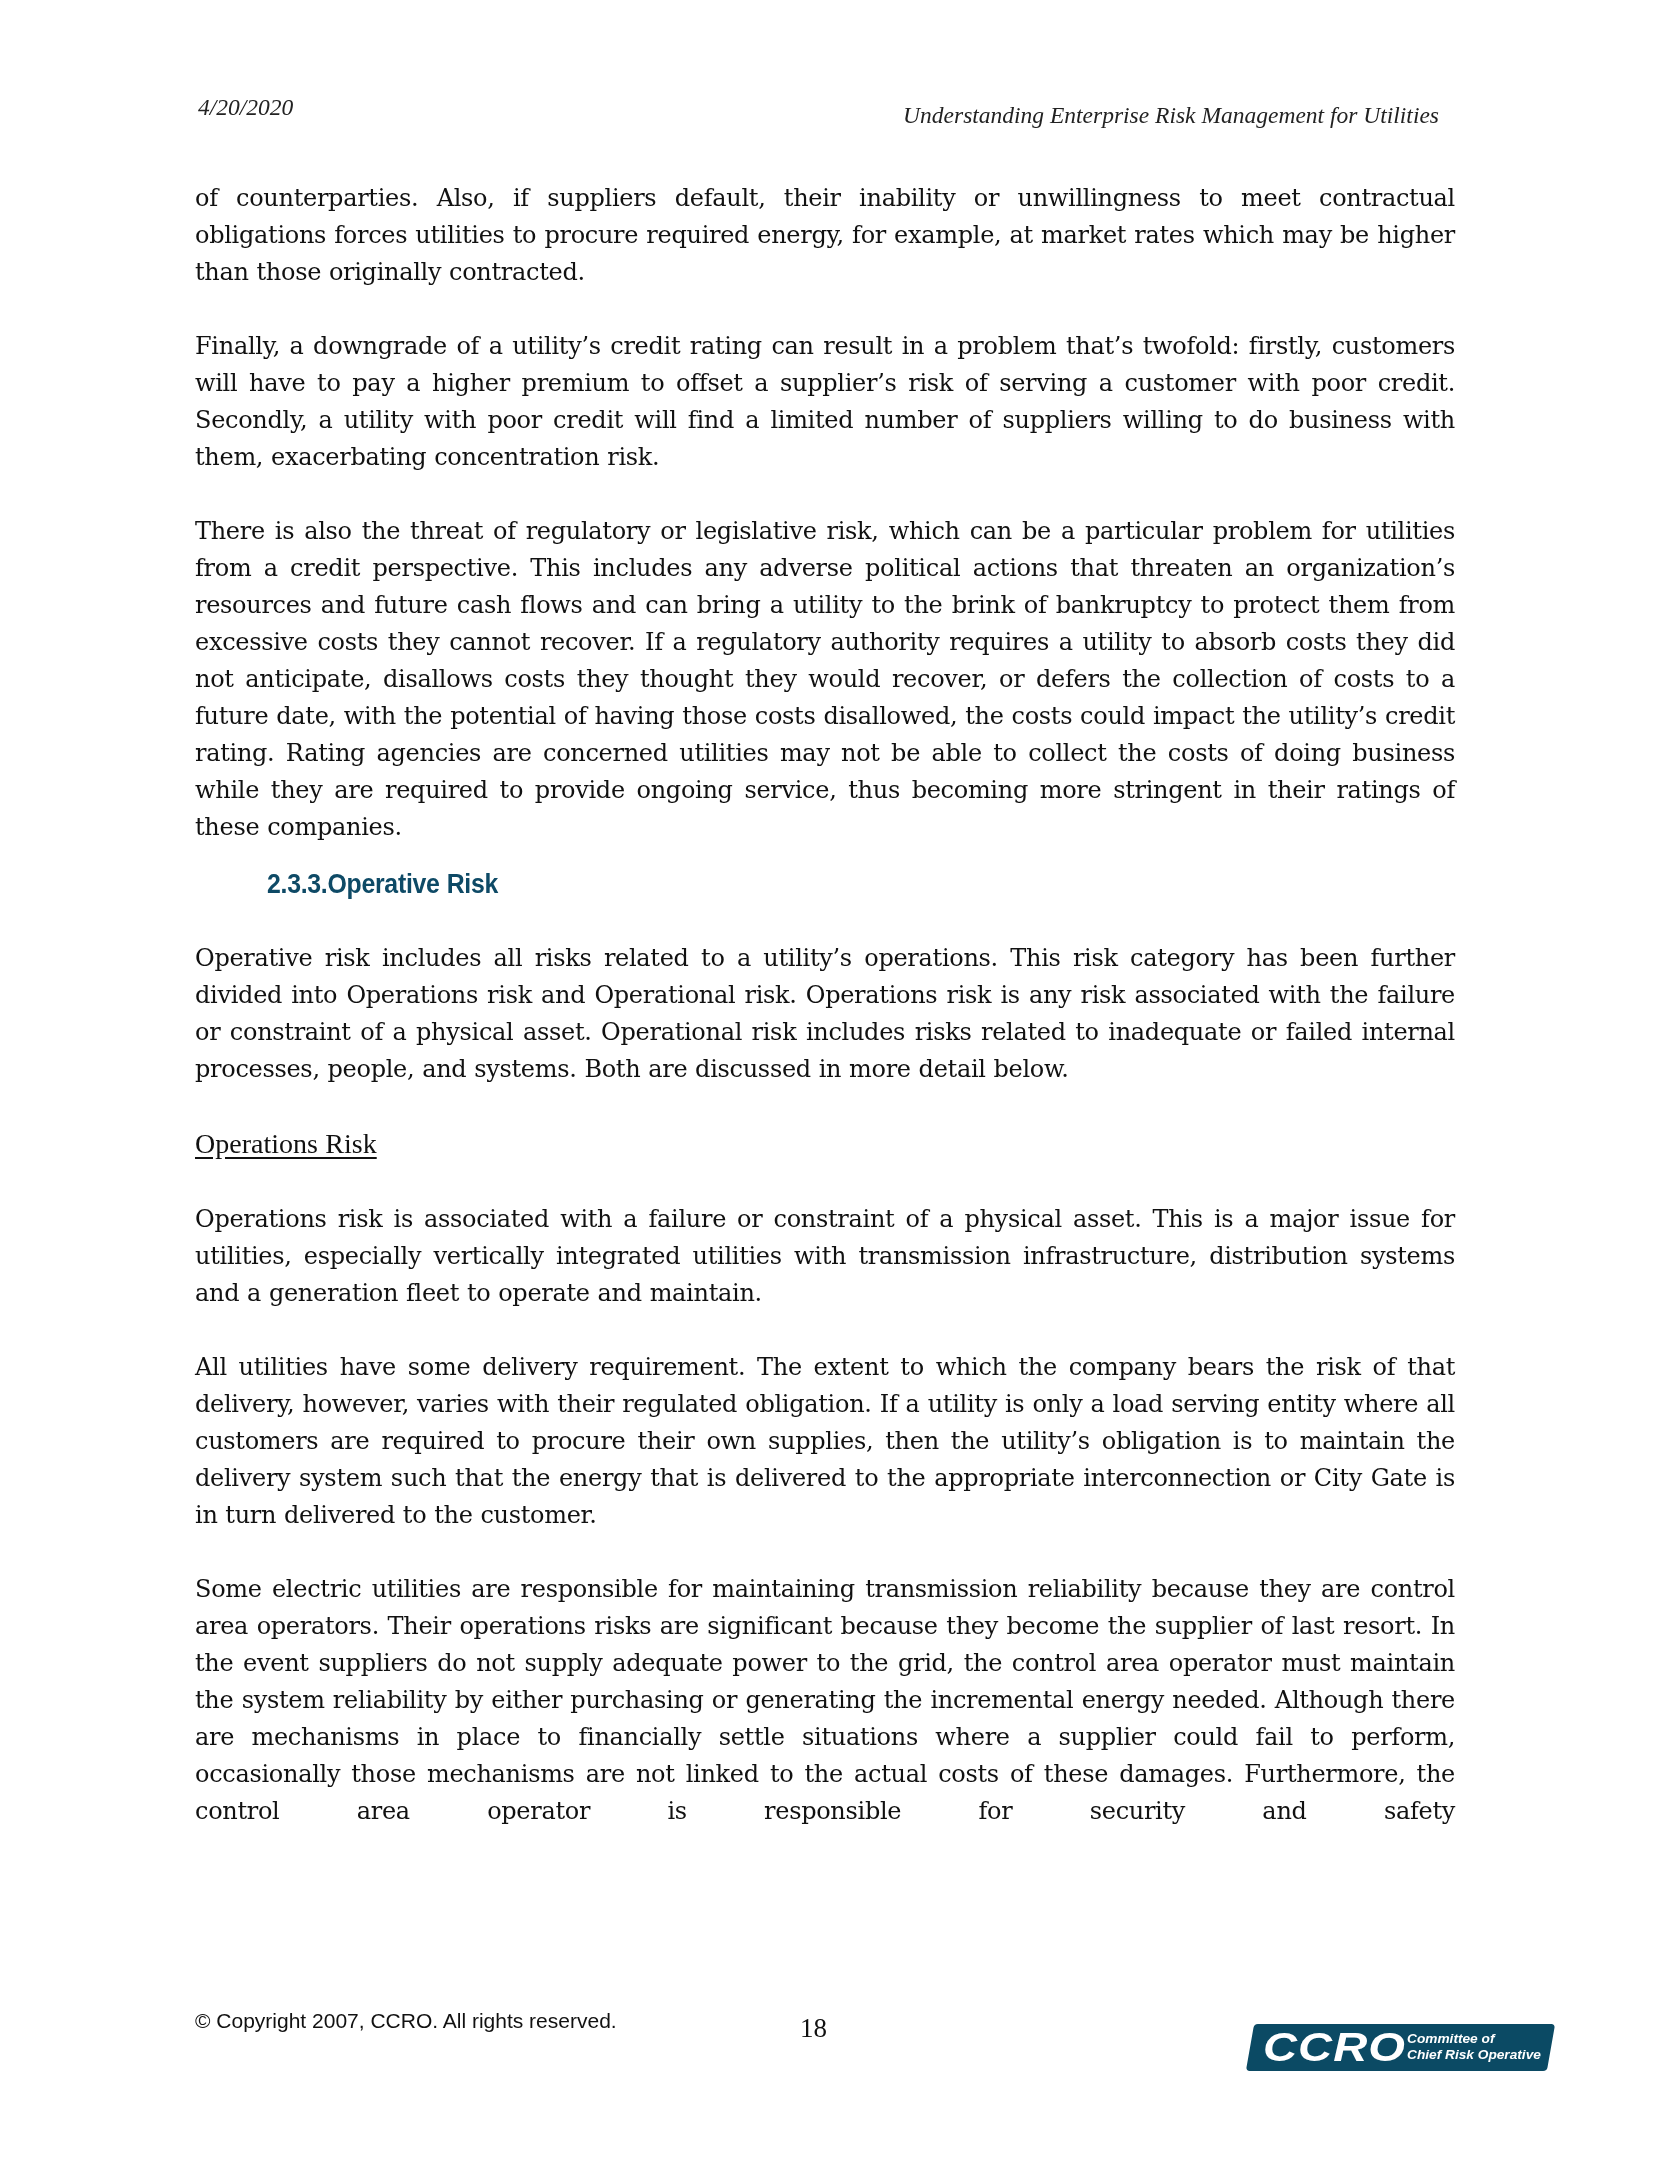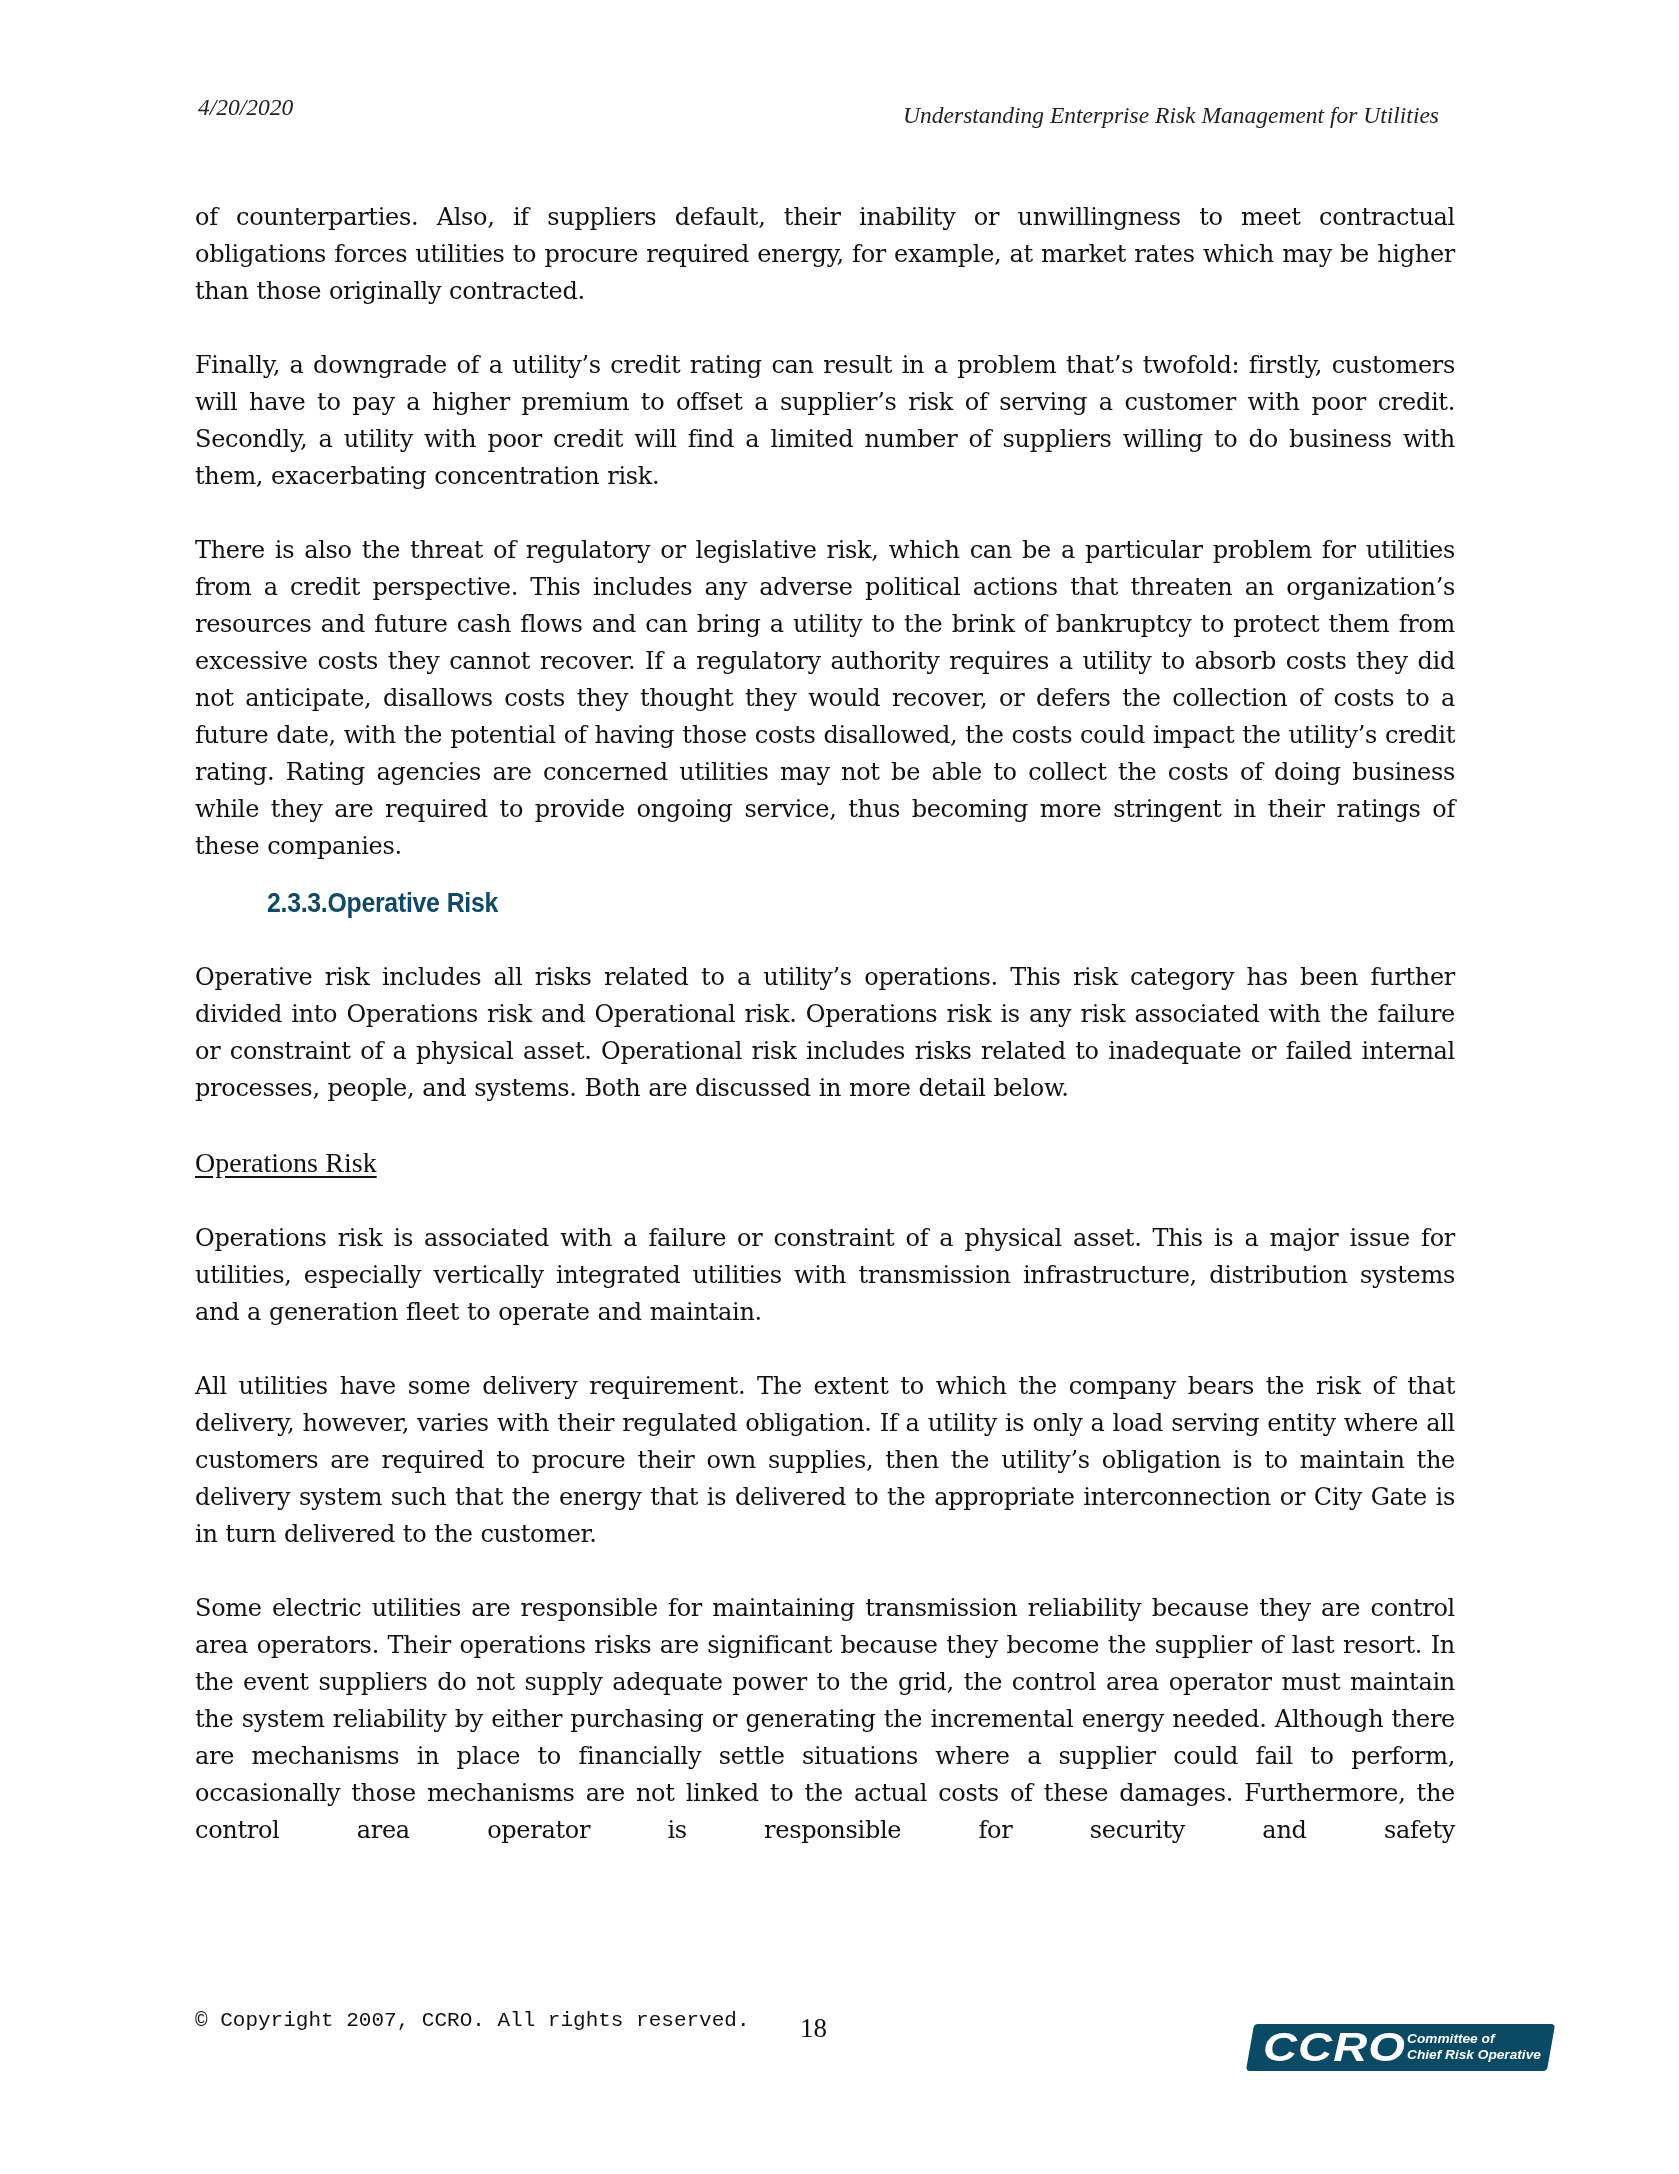--- a/index.html
+++ b/index.html
@@ -1,29 +1,29 @@
 <!DOCTYPE html>
 <html style="font-size:15px"><head>
 <meta charset="utf-8">
 <style>
   html, body { margin:0; padding:0; background:#ffffff; }
   body { width:1680px; height:2174px; position:relative; overflow:hidden; color:#111; }
   .page-header { position:absolute; top:94px; left:198px; width:1241px; height:38px;
     font-family:"Liberation Serif", serif; font-style:italic; font-size:23.5px; color:#222; }
   .page-header .date { position:absolute; left:0; top:0; }
   .page-header .title { position:absolute; right:0; top:0;margin-top:8px; }
-  .body-text { position:absolute; left:195px; top:199px; width:1260px;
+  .body-text { position:absolute; left:195px; top:180px; width:1260px;
     font-family:"DejaVu Serif", serif; font-size:24px; line-height:37px; color:#111; }
   .body-text p { margin:0 0 37px 0; text-align:justify; letter-spacing:-0.3px; word-spacing:0.5px; }
   .section-heading { margin:0 0 37px 72px !important; font-family:"Liberation Sans", sans-serif;
     font-weight:bold; font-size:27px; color:#0e4a66; letter-spacing:-0.4px; line-height:38px;
     transform:scaleX(0.92); transform-origin:left; text-align:left !important; }
   .subheading { font-family:"Liberation Serif", serif; font-size:28px;
     text-decoration:underline; text-underline-offset:3.8px; letter-spacing:0; text-align:left !important; }
-  .footer-copy { position:absolute; left:195px; top:2009px; font-family:Liberation Mono, monospace;
+  .footer-copy { position:absolute; left:195px; top:2009px; font-family:Liberation Sans, sans-serif;
     font-size:21px; color:#111; }
   .footer-page { position:absolute; left:800px; top:2013px; font-family:"Liberation Serif", serif;
     font-size:27px; color:#111; }
   .logo { position:absolute; left:1250px; top:2024px; width:301px; height:63px; }
   .logo-bg { position:absolute; left:0; top:0; width:301px; height:47px; background:#0b4a64;
     transform:skewX(-10deg); border-radius:3.8px; }
   .logo-mark { position:absolute; left:13px; top:1.9px; font-family:"Liberation Sans", sans-serif;
     font-weight:bold; font-style:italic; font-size:41px; line-height:43px; color:#fff; letter-spacing:0.9px;
     transform:scaleX(1.15); transform-origin:left; }
   .logo-text { position:absolute; left:149px; top:6.6px; font-family:"Liberation Sans", sans-serif;

